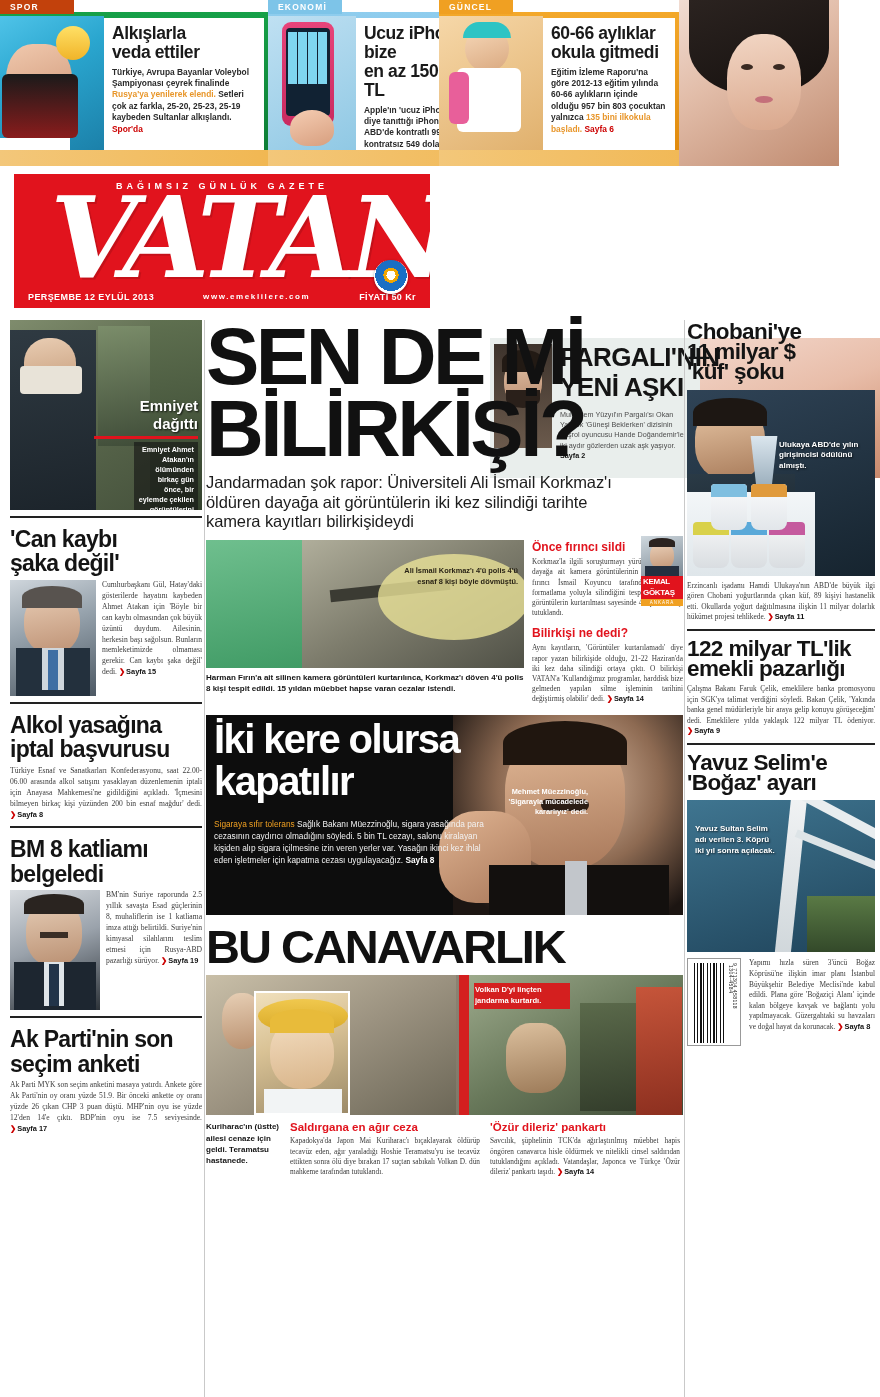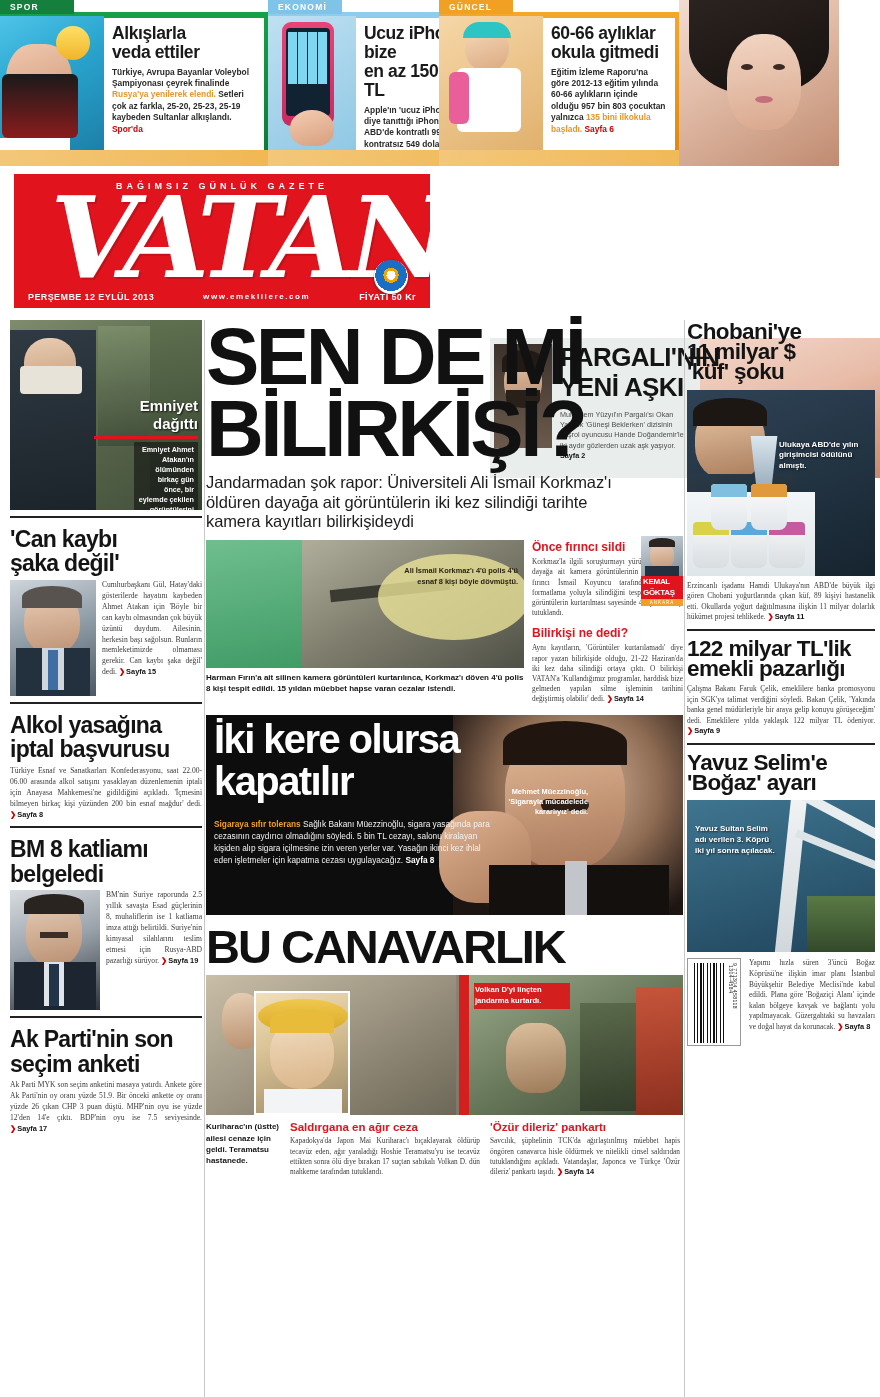--- a/index.html
+++ b/index.html
@@ -21,21 +21,21 @@
   .promo-cell.spor { width:268px; }
   .promo-cell.ekonomi { width:171px; }
   .promo-cell.guncel { width:240px; }
   .promo-cell.art { width:160px; }
 
   .cat-tab {
     position:absolute; left:0; top:0; height:14px; min-width:74px;
     color:#fff; font-size:8.5px; font-weight:bold; letter-spacing:1.2px;
     padding:2px 10px 0 10px; z-index:6;
   }
-  .cat-spor { background:#15803d; }
+  .cat-spor { background:#c2410c; }
   .cat-ekonomi { background:#7dc4e8; }
   .cat-guncel { background:#f0a022; }
 
   .promo-band {
     position:absolute; left:0; top:12px; width:100%; height:140px;
   }
   .band-green { background:linear-gradient(#16a048,#0d7d36); }
   .band-blue  { background:linear-gradient(#8fcdee,#5ba8d4); }
   .band-orange{ background:linear-gradient(#f3a82a,#e08a0d); }
 
@@ -218,21 +218,21 @@
     letter-spacing:-1.6px;
   }
   .bb-cap {
     position:absolute; left:300px; top:72px; width:82px; text-align:right;
     color:#fff; font-size:7.4px; font-weight:bold; line-height:1.4;
   }
   .bb-body {
     position:absolute; left:8px; top:104px; width:286px;
     color:#f2f2f2; font-size:8.3px; line-height:1.44;
   }
-  .bb-body .lead { color:#f0a022; font-weight:bold; }
+  .bb-body .lead { color:#f0a022; font-weight:normal; }
   .bb-body .pg { color:#fff; font-weight:bold; }
 
   .canavar {
     margin-top:10px; font-size:47px; font-weight:bold; color:#111;
     line-height:0.95; letter-spacing:-2px;
   }
   .bottom-photo {
     position:relative; margin-top:6px; width:477px; height:140px;
     overflow:hidden; background:linear-gradient(120deg,#b9ad9a,#8f8676 40%,#5e5a4c);
   }

